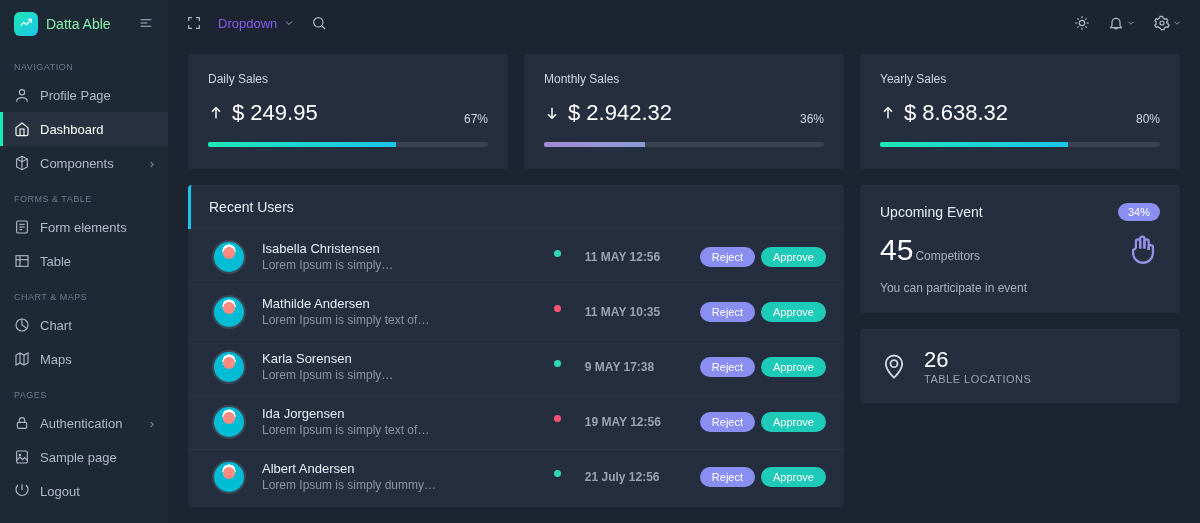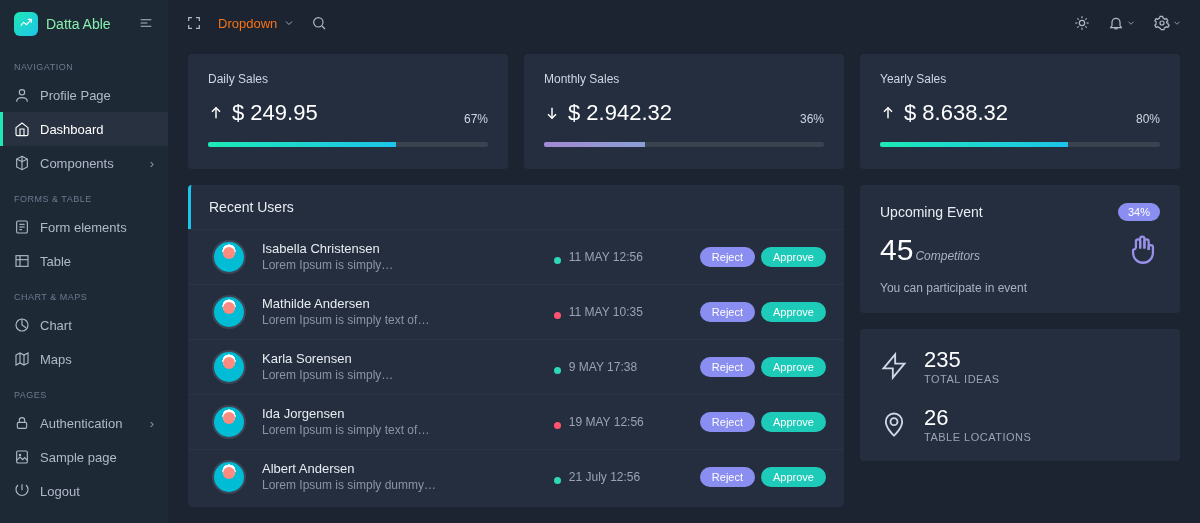--- a/index.html
+++ b/index.html
@@ -66,21 +66,21 @@
 
 .main { flex: 1; display: flex; flex-direction: column; }
 .topbar {
   height: 46px;
   display: flex;
   align-items: center;
   padding: 0 18px;
   gap: 16px;
 }
 .tb-ic{width:16px;height:16px;stroke:#b0b9c8;fill:none;stroke-width:1.8;cursor:pointer;}
-.tb-drop{display:flex;align-items:center;gap:6px;color:#f97316;font-size:13px;cursor:pointer;}
+.tb-drop{display:flex;align-items:center;gap:6px;color:#8b5cf6;font-size:13px;cursor:pointer;}
 .tb-right{margin-left:auto;display:flex;align-items:center;gap:18px;}
 
 .content {
   flex: 1;
   padding: 8px 20px 16px;
   display: grid;
   grid-template-columns: 1fr 1fr 1fr;
   grid-template-rows: auto auto;
   gap: 16px;
   overflow: auto;
@@ -98,37 +98,37 @@
 
 .recent { grid-column: 1 / span 2; padding:0;}
 .recent-head{display:flex;align-items:center;gap:12px;padding:14px 18px;border-left:3px solid #1dc4e9;border-radius:4px 0 0 0;}
 .recent-head h3{color:#e8ecf3;font-size:14px;font-weight:500;}
 .user-row{display:flex;align-items:center;padding:10px 18px 10px 24px;gap:16px;border-top:1px solid rgba(255,255,255,0.03);}
 .avatar{width:34px;height:34px;border-radius:50%;background:radial-gradient(circle at 50% 30%,#fff 0 25%,#00bcd4 26% 100%);border:2px solid #3b4656;flex-shrink:0;display:flex;align-items:flex-start;justify-content:center;}
 .avatar::after{content:'';width:12px;height:12px;border-radius:50%;background:#ff8a80;margin-top:5px;}
 .u-txt{flex:1;min-width:0;}
 .u-name{color:#e8ecf3;font-size:13px;margin-bottom:2px;}
 .u-sub{color:#8a94a6;font-size:12px;white-space:nowrap;overflow:hidden;text-overflow:ellipsis;max-width:220px;}
-.u-time{display:flex;align-items:flex-end;gap:8px;color:#9aa3b3;font-size:12px;width:130px;}
+.u-time{display:flex;align-items:flex-start;gap:24px;color:#9aa3b3;font-size:12px;width:130px;font-weight:bold;}
 .dot{width:7px;height:7px;border-radius:50%;}
 .dot.g{background:#2ed8b6;}
 .dot.r{background:#ff5370;}
 .u-act{display:flex;gap:6px;}
 .pill{border:none;padding:4px 12px;border-radius:12px;font-size:11px;color:#fff;cursor:pointer;}
 .pill.reject{background:#8a8ef0;}
 .pill.approve{background:#1ecab8;}
 
 .rightcol{display:flex;flex-direction:column;gap:16px;}
 .event .e-head{display:flex;align-items:center;justify-content:space-between;}
 .event .e-head h3{color:#e8ecf3;font-size:14px;font-weight:500;}
 .badge{background:#8a8ef0;color:#fff;border-radius:12px;padding:3px 10px;font-size:11px;}
 .event-body{display:flex;justify-content:space-between;align-items:center;margin-top:12px;}
 .big{display:flex;align-items:baseline;gap:2px;}
 .big .num{color:#fff;font-size:30px;}
-.big .word{color:#aab2c2;font-size:12px;font-style:italic;}
+.big .word{color:#aab2c2;font-size:12px;}
 .hand{width:34px;height:34px;stroke:#9a90e8;fill:none;stroke-width:1.6;}
 .event .note{color:#aab2c2;font-size:12px;margin-top:14px;}
 
 .totals{display:flex;flex-direction:column;gap:20px;}
 .tot{display:flex;align-items:center;gap:16px;}
 .tot-ic{width:28px;height:28px;stroke:#cfd6e4;fill:none;stroke-width:1.6;}
 .tot .num{color:#fff;font-size:22px;}
 .tot .lbl{color:#9aa3b3;font-size:11px;letter-spacing:.5px;}
 </style>
 </head>
@@ -439,29 +439,20 @@
                 <path d="M13 11V6a1.5 1.5 0 013 0v6"></path>
                 <path d="M16 12v-2a1.5 1.5 0 013 0v4a7 7 0 01-7 7h0a7 7 0 01-7-7v-2l2-1"></path>
               </svg>
           </div>
           <div class="note">You can participate in event</div>
         </div>
 
         <div class="card totals">
           <div class="tot">
             <svg class="tot-ic" viewBox="0 0 24 24">
-                <polygon points="13 2 3 14 11 14 11 22 21 10 13 10 13 2"></polygon>
-              </svg>
-            <div>
-              <div class="num">235</div>
-              <div class="lbl">TOTAL IDEAS</div>
-            </div>
-          </div>
-          <div class="tot">
-            <svg class="tot-ic" viewBox="0 0 24 24">
                 <path d="M12 22s7-6.5 7-12a7 7 0 10-14 0c0 5.5 7 12 7 12z"></path>
                 <circle cx="12" cy="10" r="3"></circle>
               </svg>
             <div>
               <div class="num">26</div>
               <div class="lbl">TABLE LOCATIONS</div>
             </div>
           </div>
         </div>
       </div>

